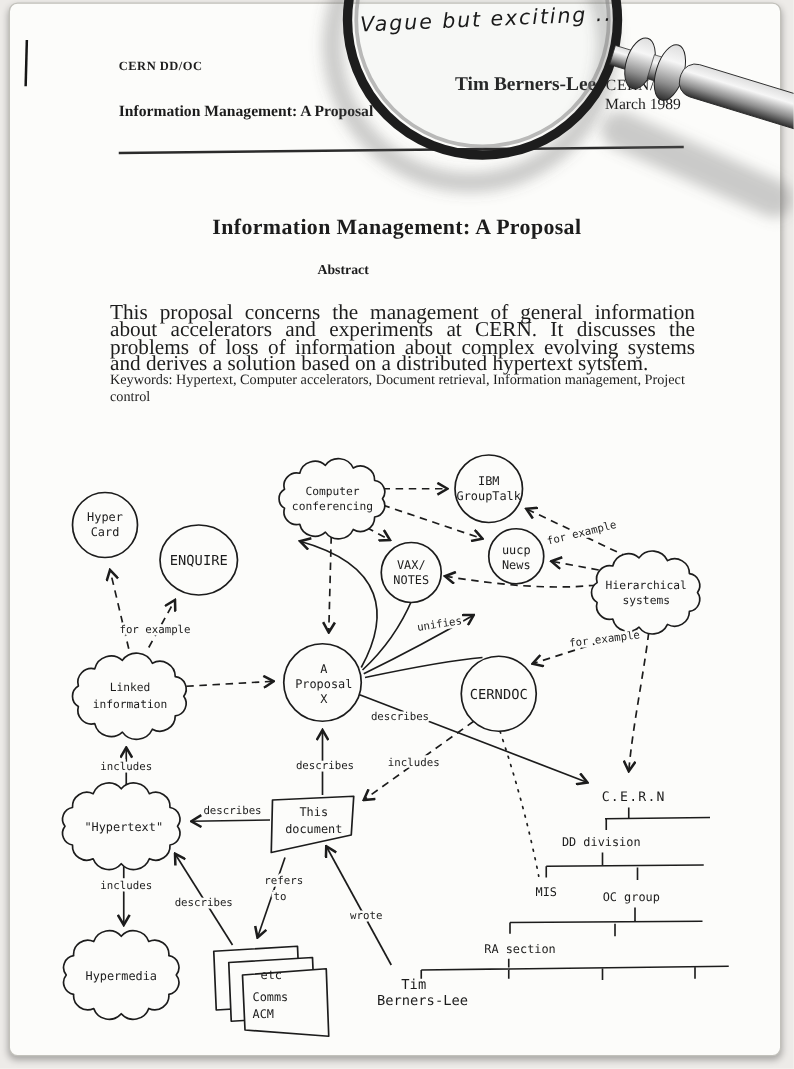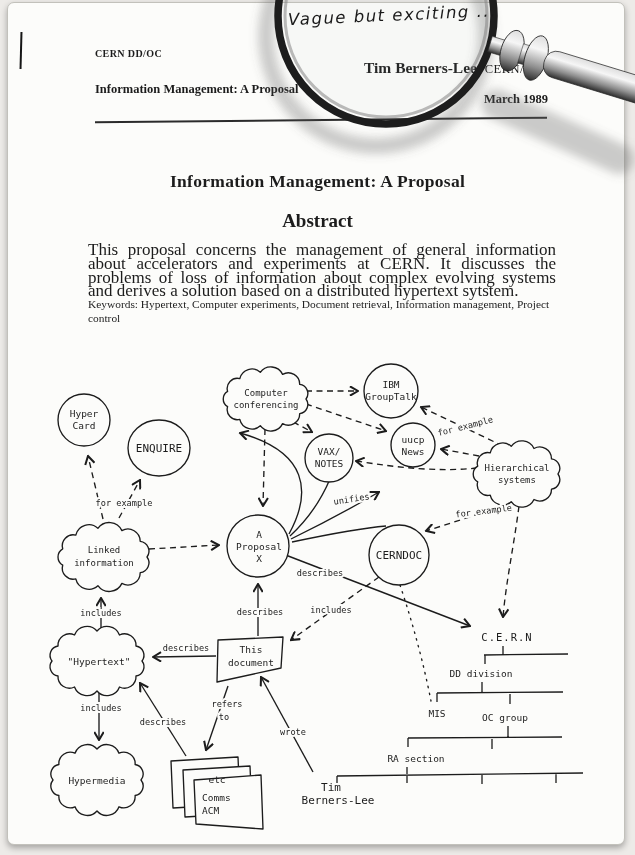--- a/index.html
+++ b/index.html
@@ -13,24 +13,24 @@
     position:absolute;left:7px;top:2px;width:616px;height:841px;
     background:#fcfcfa;border:1px solid #c2c1bb;border-radius:7px;
     box-shadow:0 3px 6px rgba(0,0,0,.3);
   }
   .abs{position:absolute;}
   .margin-mark{left:20px;top:32px;width:2px;height:37px;background:#161616;transform:rotate(1.5deg);}
   .hdr-org{left:95px;top:48px;font-size:10px;font-weight:bold;letter-spacing:.4px;}
   .hdr-subject{left:95px;top:82px;font-size:12.5px;font-weight:bold;}
   .hdr-author{left:364px;top:59px;font-size:15.5px;font-weight:bold;white-space:nowrap;}
   .hdr-author .affil{font-size:12.5px;font-weight:normal;letter-spacing:.5px;}
-  .hdr-date{left:484px;top:92px;font-size:12.5px;font-weight:bold;}
+  .hdr-date{left:484px;top:76px;font-size:12.5px;font-weight:normal;}
   .rule{left:95px;top:119px;width:452px;height:2px;background:#2b2b2b;transform:rotate(-.6deg);}
   .doc-title{left:0;top:171px;width:635px;text-align:center;font-size:17.5px;font-weight:bold;letter-spacing:.3px;}
-  .abstract-h{left:0;top:210px;width:549px;text-align:center;font-size:19px;font-weight:bold;margin-left:43px;}
+  .abstract-h{left:0;top:210px;width:549px;text-align:center;font-size:11px;font-weight:bold;}
   .abstract-p{left:88px;top:243px;width:468px;font-size:17px;line-height:13.8px;text-align:justify;}
   .keywords-p{left:88px;top:298px;width:468px;font-size:11.4px;line-height:13.8px;}
   svg text{font-family:"DejaVu Sans Mono", monospace;fill:#1c1c1c;}
   .shape{fill:#fcfcfa;stroke:#1c1c1c;stroke-width:1.35;stroke-linejoin:round;}
   .edge{fill:none;stroke:#1c1c1c;stroke-width:1.35;}
   .dash{stroke-dasharray:6 4.5;}
   .dots{stroke-dasharray:1.5 5.5;stroke-linecap:round;}
   .org-line{fill:none;stroke:#1c1c1c;stroke-width:1.3;}
   .nlabel{font-size:9.5px;text-anchor:middle;}
   .nlabel-big{font-size:11px;text-anchor:middle;}
@@ -57,21 +57,21 @@
 <div class="abs hdr-author">
   <span>Tim Berners-Lee,</span>
   <span class="affil">CERN/DD</span>
 </div>
 <div class="abs hdr-date">March 1989</div>
 <div class="abs rule"></div>
 
 <div class="abs doc-title">Information Management: A Proposal</div>
 <div class="abs abstract-h">Abstract</div>
 <div class="abs abstract-p">This proposal concerns the management of general information about accelerators and experiments at CERN.  It discusses the problems of loss of information about complex evolving systems and derives a solution based on a distributed hypertext sytstem.</div>
-<div class="abs keywords-p">Keywords: Hypertext, Computer experiments, Document retrieval, Information management, Project control</div>
+<div class="abs keywords-p">Keywords: Hypertext, Computer accelerators, Document retrieval, Information management, Project control</div>
 
 <svg class="abs" style="left:0;top:345px;" width="635" height="500" viewBox="0 345 635 500">
   <defs>
     <marker id="arr" viewBox="0 0 8 8" refX="7" refY="4" markerWidth="8" markerHeight="8" orient="auto-start-reverse">
       <path d="M1,0.5 L7,4 L1,7.5" fill="none" stroke="#1c1c1c" stroke-width="1.5"></path>
     </marker>
   </defs>
 
   <path class="edge dash" marker-end="url(#arr)" d="M103,519 L88,456"></path>
   <path class="edge dash" marker-end="url(#arr)" d="M119,518 L140,480"></path>

